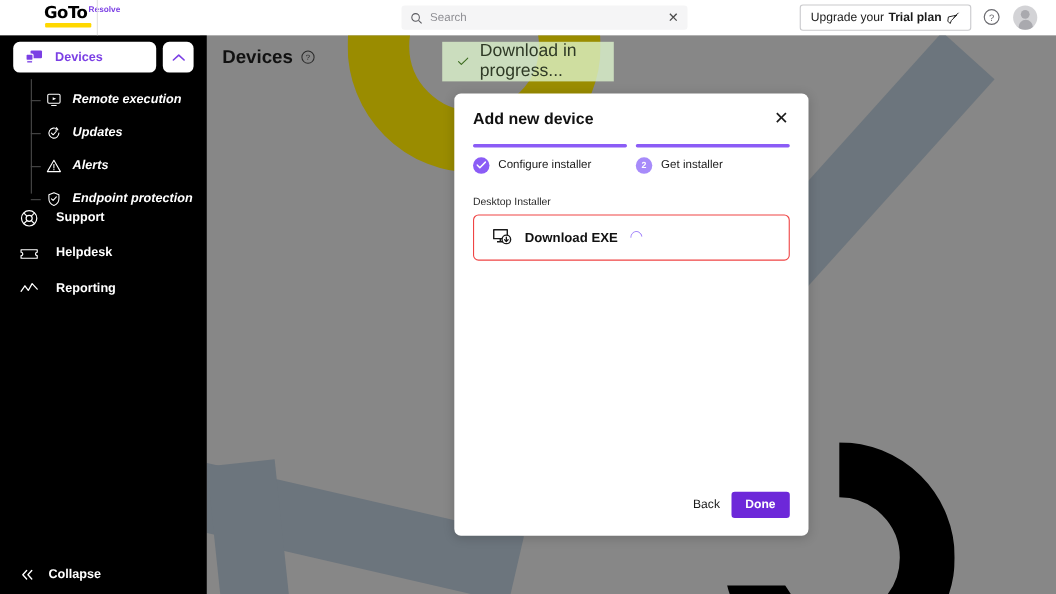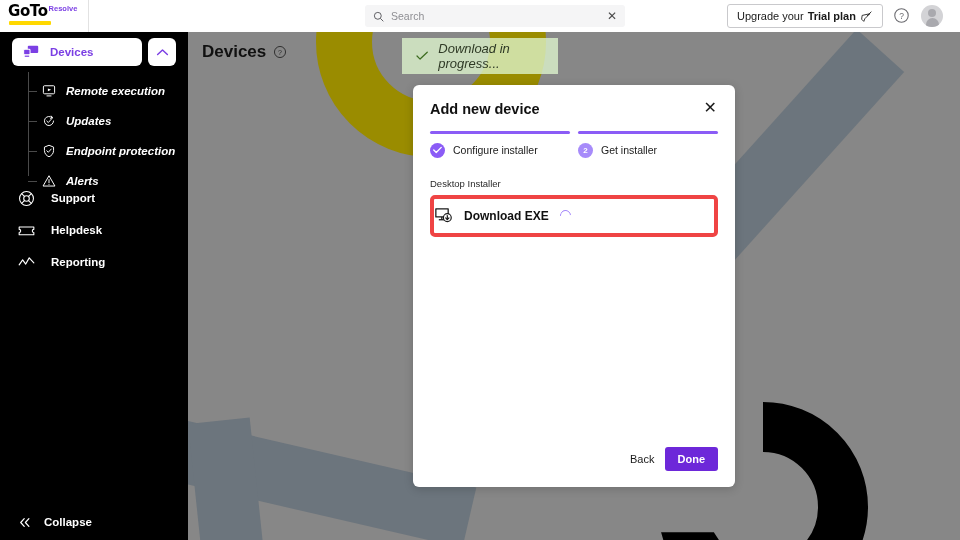--- a/index.html
+++ b/index.html
@@ -12,21 +12,21 @@
   #app { position: relative; width: 960px; height: 540px; }
 
   
   .topbar {
     position: absolute; top: 0; left: 0; width: 960px; height: 32px;
     background: #ffffff; display: flex; align-items: center;
     z-index: 40;
   }
   .logo-wrap {
     width: 88px; height: 32px; display: flex; align-items: flex-start;
-    padding-left: 8px; padding-top: 4px; position: relative;
+    padding-left: 8px; padding-top: 4px; position: relative; margin-left: 32px;
   }
   .logo-goto {
     font-size: 15px; font-weight: bold; color: #000; letter-spacing: -0.4px;
     line-height: 14px; position: relative; font-family: "DejaVu Sans", sans-serif;
   }
   .logo-underline {
     position: absolute; left: 9px; top: 21px; width: 42px; height: 3.5px;
     background: #ffd800; border-radius: 1px;
   }
   .logo-resolve {
@@ -146,21 +146,21 @@
     align-items: center; gap: 7px; z-index: 5;
   }
   .page-title { font-size: 17px; font-weight: bold; color: #111; }
 
   
   .toast {
     position: absolute; left: 402px; top: 38px; width: 156px; height: 36px;
     background: rgba(222,245,205,0.78); display: flex; align-items: center;
     padding-left: 14px; gap: 10px; z-index: 50;
   }
-  .toast-text { font-size: 13px; color: #2f3a26; font-style: italic; }
+  .toast-text { font-size: 16px; color: #2f3a26; }
 
   
   .modal {
     position: absolute; left: 413px; top: 85px; width: 322px; height: 402px;
     background: #ffffff; border-radius: 6px; z-index: 60;
     box-shadow: 0 2px 10px rgba(0,0,0,0.18);
   }
   .modal-head {
     display: flex; align-items: flex-start; justify-content: space-between;
     padding: 16px 18px 0 17px;
@@ -179,22 +179,22 @@
     width: 15px; height: 15px; border-radius: 50%; display: flex;
     align-items: center; justify-content: center; flex: 0 0 15px;
   }
   .step-circle.done { background: #8b5cf6; }
   .step-circle.next { background: #a78bfa; }
   .step-num { font-size: 8px; color: #fff; font-weight: bold; }
   .step-label { font-size: 10.5px; color: #1a1a1a; }
   .body-sec { padding: 20px 17px 0 17px; }
   .field-label { font-size: 9.5px; color: #2a2a2a; margin-bottom: 6px; }
   .dl-box {
-    height: 42px; border: 4px solid #ef4444; border-radius: 5px;
-    display: flex; align-items: center; gap: 11px;
+    height: 42px; border: 1px solid #ef4444; border-radius: 5px;
+    display: flex; align-items: center; padding-left: 16px; gap: 11px;
   }
   .dl-text { font-size: 12px; font-weight: bold; color: #111; }
   .spinner {
     width: 11px; height: 11px; border: 1.6px solid #a78bfa;
     border-radius: 50%; border-right-color: transparent; border-bottom-color: transparent;
     transform: rotate(40deg);
   }
   .modal-foot {
     position: absolute; right: 17px; bottom: 16px; display: flex;
     align-items: center; gap: 10px;
@@ -281,34 +281,34 @@
           <path d="M16.5 10a6.5 6.5 0 1 1-2-4.7" fill="none" stroke="#fff" stroke-width="1.4" stroke-linecap="round"></path>
           <polyline points="13,2.5 15.2,5.6 11.8,6.4" fill="none" stroke="#fff" stroke-width="1.4" stroke-linejoin="round"></polyline>
           <polyline points="6.8,10 9,12.2 13.2,7.6" fill="none" stroke="#fff" stroke-width="1.4" stroke-linecap="round" stroke-linejoin="round"></polyline>
         </svg>
         <span class="tree-label">Updates</span>
       </div>
 
       <div class="tree-item">
         <span class="tick"></span>
         <svg width="14" height="14" viewBox="0 0 20 20">
-          <path d="M10 1.8l6.5 2.6v5c0 4.4-3.1 7.5-6.5 8.8-3.4-1.3-6.5-4.4-6.5-8.8v-5z" fill="none" stroke="#fff" stroke-width="1.4" stroke-linejoin="round"></path>
-          <polyline points="6.8,9.6 9,11.8 13.2,7.2" fill="none" stroke="#fff" stroke-width="1.4" stroke-linecap="round" stroke-linejoin="round"></polyline>
-        </svg>
-        <span class="tree-label">Endpoint protection</span>
+          <path d="M10 2.5L18.5 17.2H1.5z" fill="none" stroke="#fff" stroke-width="1.4" stroke-linejoin="round"></path>
+          <line x1="10" y1="8" x2="10" y2="12.4" stroke="#fff" stroke-width="1.4" stroke-linecap="round"></line>
+          <circle cx="10" cy="14.6" r="0.85" fill="#fff"></circle>
+        </svg>
+        <span class="tree-label">Alerts</span>
       </div>
 
       <div class="tree-item">
         <span class="tick"></span>
         <svg width="14" height="14" viewBox="0 0 20 20">
-          <path d="M10 2.5L18.5 17.2H1.5z" fill="none" stroke="#fff" stroke-width="1.4" stroke-linejoin="round"></path>
-          <line x1="10" y1="8" x2="10" y2="12.4" stroke="#fff" stroke-width="1.4" stroke-linecap="round"></line>
-          <circle cx="10" cy="14.6" r="0.85" fill="#fff"></circle>
-        </svg>
-        <span class="tree-label">Alerts</span>
+          <path d="M10 1.8l6.5 2.6v5c0 4.4-3.1 7.5-6.5 8.8-3.4-1.3-6.5-4.4-6.5-8.8v-5z" fill="none" stroke="#fff" stroke-width="1.4" stroke-linejoin="round"></path>
+          <polyline points="6.8,9.6 9,11.8 13.2,7.2" fill="none" stroke="#fff" stroke-width="1.4" stroke-linecap="round" stroke-linejoin="round"></polyline>
+        </svg>
+        <span class="tree-label">Endpoint protection</span>
       </div>
     </div>
 
     <div class="nav-section">
       <div class="nav-item">
         <svg width="17" height="17" viewBox="0 0 22 22">
           <circle cx="11" cy="11" r="9" fill="none" stroke="#fff" stroke-width="1.4"></circle>
           <circle cx="11" cy="11" r="3.6" fill="none" stroke="#fff" stroke-width="1.4"></circle>
           <line x1="4.6" y1="4.6" x2="8.4" y2="8.4" stroke="#fff" stroke-width="1.4"></line>
           <line x1="13.6" y1="13.6" x2="17.4" y2="17.4" stroke="#fff" stroke-width="1.4"></line>

